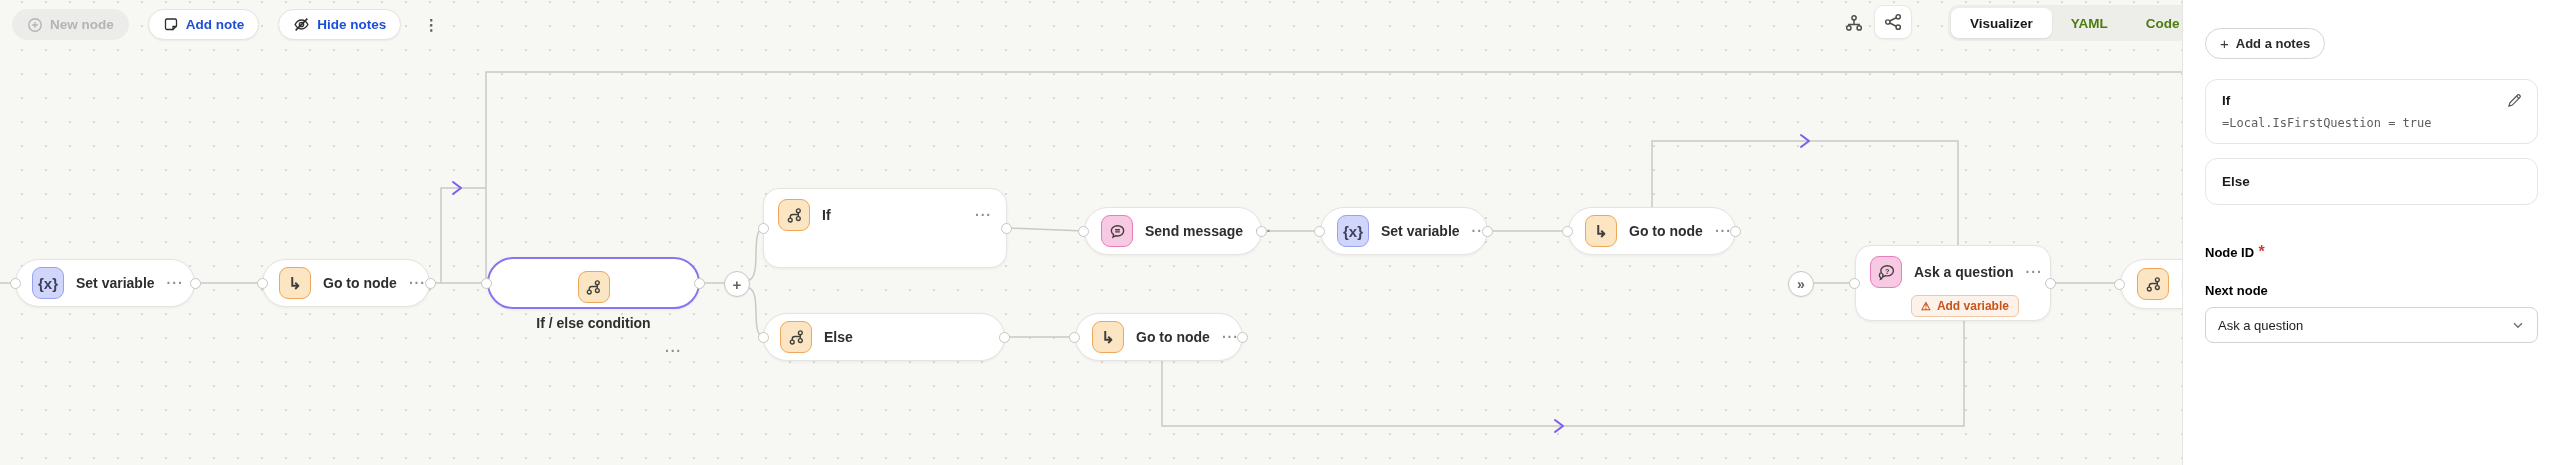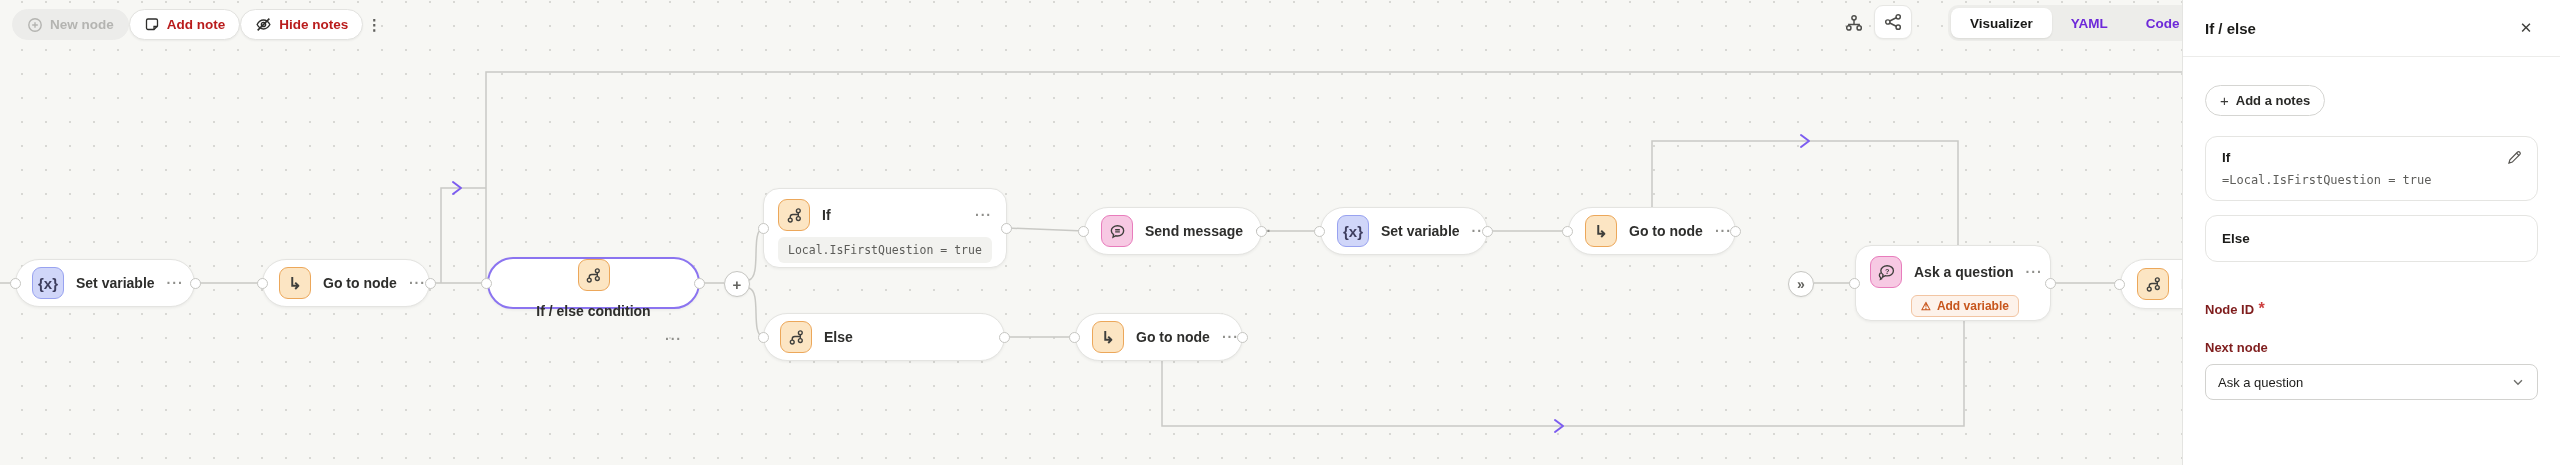--- a/index.html
+++ b/index.html
@@ -12,21 +12,21 @@
     background-color:#f7f7f4;
     background-image:radial-gradient(circle, #d8d8d4 1.1px, transparent 1.5px);
     background-size:24px 24px; background-position:10px 14px;
   }
   svg.edges { position:absolute; left:0; top:0; z-index:1; }
   svg.edges path { fill:none; stroke:#c9c9c5; stroke-width:1.5; }
   svg.edges path.purple { stroke:#7c5cf0; stroke-width:2; stroke-linecap:round; stroke-linejoin:round; }
 
   .node {
     position:absolute; z-index:2; background:#fff; border:1px solid #e4e4e1; border-radius:26px;
-    display:flex; align-items:center; gap:12px; padding:0 16px;
+    display:flex; align-items:center; gap:12px; padding:12px 16px;
     box-shadow:0 1px 3px rgba(20,20,16,.06); cursor:pointer;
   }
   .node .lbl { font-size:14px; font-weight:700; color:#2e2e2c; white-space:nowrap; }
   .node .more { margin-left:auto; color:#8f8f8b; font-size:14px; letter-spacing:1px; font-weight:700; }
   .node.selected { border:2px solid #8b74f0; }
   .node.big { display:block; border-radius:16px; padding:0; }
   .node.big .hdr { display:flex; align-items:center; gap:12px; padding:10px 14px 6px 14px; }
   .tile {
     width:32px; height:32px; border-radius:9px; flex:none;
     display:flex; align-items:center; justify-content:center;
@@ -46,58 +46,58 @@
     font-size:12px; font-weight:700; padding:3px 9px;
   }
   .port { position:absolute; z-index:3; width:11px; height:11px; border-radius:50%;
           background:#fff; border:1.5px solid #c6c6c2; }
   .roundbtn { position:absolute; z-index:3; width:26px; height:26px; border-radius:50%;
           background:#fff; border:1.5px solid #c6c6c2; display:flex; align-items:center;
           justify-content:center; color:#63635f; font-size:15px; font-weight:700; cursor:pointer;
           box-shadow:0 1px 2px rgba(20,20,16,.05); }
 
   
-  .tb-left { position:absolute; left:12px; top:9px; z-index:10; display:flex; gap:0; align-items:center; }
+  .tb-left { position:absolute; left:12px; top:9px; z-index:10; display:flex; gap:19px; align-items:center; }
   .pill {
     height:31px; border-radius:999px; background:#fff; border:1px solid #e3e3e0;
     box-shadow:0 1px 2px rgba(20,20,16,.05); display:inline-flex; align-items:center;
-    gap:7px; padding:0 14px; font-size:13.5px; font-weight:700; color:#b91c1c; cursor:pointer;
+    gap:7px; padding:0 14px; font-size:13.5px; font-weight:700; color:#1d4ed8; cursor:pointer;
   }
   .pill.disabled { background:#ececea; border-color:#ececea; box-shadow:none; color:#b4b4b1; cursor:default; }
   .pill.disabled svg { stroke:#b4b4b1; }
   .kebab { width:22px; height:31px; display:flex; align-items:center; justify-content:center;
            color:#5f5f5c; font-size:15px; font-weight:700; cursor:pointer; }
   .iconbtn { position:absolute; z-index:10; display:flex; align-items:center; justify-content:center; cursor:pointer; }
   .iconbtn.white { background:#fff; border:1px solid #e7e7e4; border-radius:9px;
                    box-shadow:0 1px 2px rgba(20,20,16,.05); }
   .seg { position:absolute; left:1948px; top:5px; z-index:10; height:36px; border-radius:10px;
          background:#ededea; display:flex; align-items:flex-start; padding:3px; }
   .seg .tab { height:30px; display:flex; align-items:center; padding:0 19px; border-radius:8px;
-         font-size:13.5px; font-weight:700; color:#6d28d9; cursor:pointer; }
+         font-size:13.5px; font-weight:700; color:#4d7c0f; cursor:pointer; }
   .seg .tab.active { background:#fff; color:#191917; box-shadow:0 1px 2px rgba(20,20,16,.09); }
 
   
   #panel { position:absolute; left:2182px; top:0; width:378px; height:465px; z-index:20;
            background:#fff; border-left:1px solid #e4e4e1; }
   #panel .phdr { height:57px; display:flex; align-items:center; padding:0 22px;
            border-bottom:1px solid #ececea; }
   #panel .ptitle { font-size:15px; font-weight:700; color:#1c1c1a; }
   #panel .pclose { margin-left:auto; width:24px; height:24px; display:flex; align-items:center;
            justify-content:center; cursor:pointer; color:#3f3f3c; font-size:15px; }
   #panel .pbody { padding:28px 22px 0 22px; }
   .addpath { display:inline-flex; align-items:center; gap:7px; height:31px; padding:0 14px;
            border-radius:999px; border:1px solid #d5d5d2; background:#fff; font-size:13px;
            font-weight:700; color:#2a2a28; cursor:pointer; margin-bottom:20px; }
   .addpath .plus { font-size:15px; font-weight:400; color:#3a3a38; }
   .pcard { position:relative; border:1px solid #e5e5e2; border-radius:12px; padding:13px 16px;
            margin-bottom:14px; cursor:pointer; }
   .pcard .ctitle { font-size:13.5px; font-weight:700; color:#1c1c1a; }
   .pcard .ccond { margin-top:8px; font-family:"DejaVu Sans Mono", monospace; font-size:12px; color:#5e5e5b; }
   .pcard .pencil { position:absolute; right:14px; top:12px; cursor:pointer; }
-  .flabel { font-size:13px; font-weight:700; color:#7f1d1d; }
+  .flabel { font-size:13px; font-weight:700; color:#000000; }
   .req { color:#cc3e3e; font-weight:700; }
   .fauxinput { margin-top:8px; height:34px; background:#f3f3f0; border-radius:5px; padding:0 12px;
            display:flex; align-items:center; font-size:13px; color:#3c3c3a; cursor:text; }
   .fauxselect { margin-top:8px; height:36px; background:#fff; border:1px solid #d2d2cf; border-radius:8px;
            padding:0 12px; display:flex; align-items:center; justify-content:space-between;
            font-size:13px; color:#1c1c1a; cursor:pointer; }
   .mt38 { margin-top:38px; }
   .mt20 { margin-top:20px; }
 </style>
 </head>
@@ -163,21 +163,20 @@
               <circle cx="4" cy="12.3" r="1.8"></circle>
               <circle cx="11.6" cy="3.6" r="1.8"></circle>
               <circle cx="11.6" cy="10.9" r="1.8"></circle>
               <path d="M4 10.5 V9.2 C4 7.8 5 7 6.4 7 H11.6 M11.6 5.4 V9.1"></path>
             </g>
           </svg>
       </span>
       <span class="lbl">If</span>
       <span class="more">···</span>
     </div>
-    <div class="codechip">Local.IsFirstQuestion = true</div>
   </div>
 
   <div class="node" style="left:763px;top:313px;width:242px;height:48px;">
     <span class="tile orange">
       <svg width="17" height="17" viewBox="0 0 16 16">
           <g fill="none" stroke="#3f3f3c" stroke-width="1.3">
             <circle cx="4" cy="12.3" r="1.8"></circle>
             <circle cx="11.6" cy="3.6" r="1.8"></circle>
             <circle cx="11.6" cy="10.9" r="1.8"></circle>
             <path d="M4 10.5 V9.2 C4 7.8 5 7 6.4 7 H11.6 M11.6 5.4 V9.1"></path>
@@ -334,24 +333,20 @@
 
   <div class="seg">
     <span class="tab active">Visualizer</span>
     <span class="tab">YAML</span>
     <span class="tab">Code</span>
   </div>
 
 </div>
 
 <div id="panel">
-  <div class="phdr">
-    <span class="ptitle">If / else</span>
-    <span class="pclose">✕</span>
-  </div>
   <div class="pbody">
     <span class="addpath">
       <span class="plus">+</span>
       <span>Add a notes</span>
     </span>
 
     <div class="pcard">
       <div class="ctitle">If</div>
       <div class="ccond">=Local.IsFirstQuestion = true</div>
       <span class="pencil">

